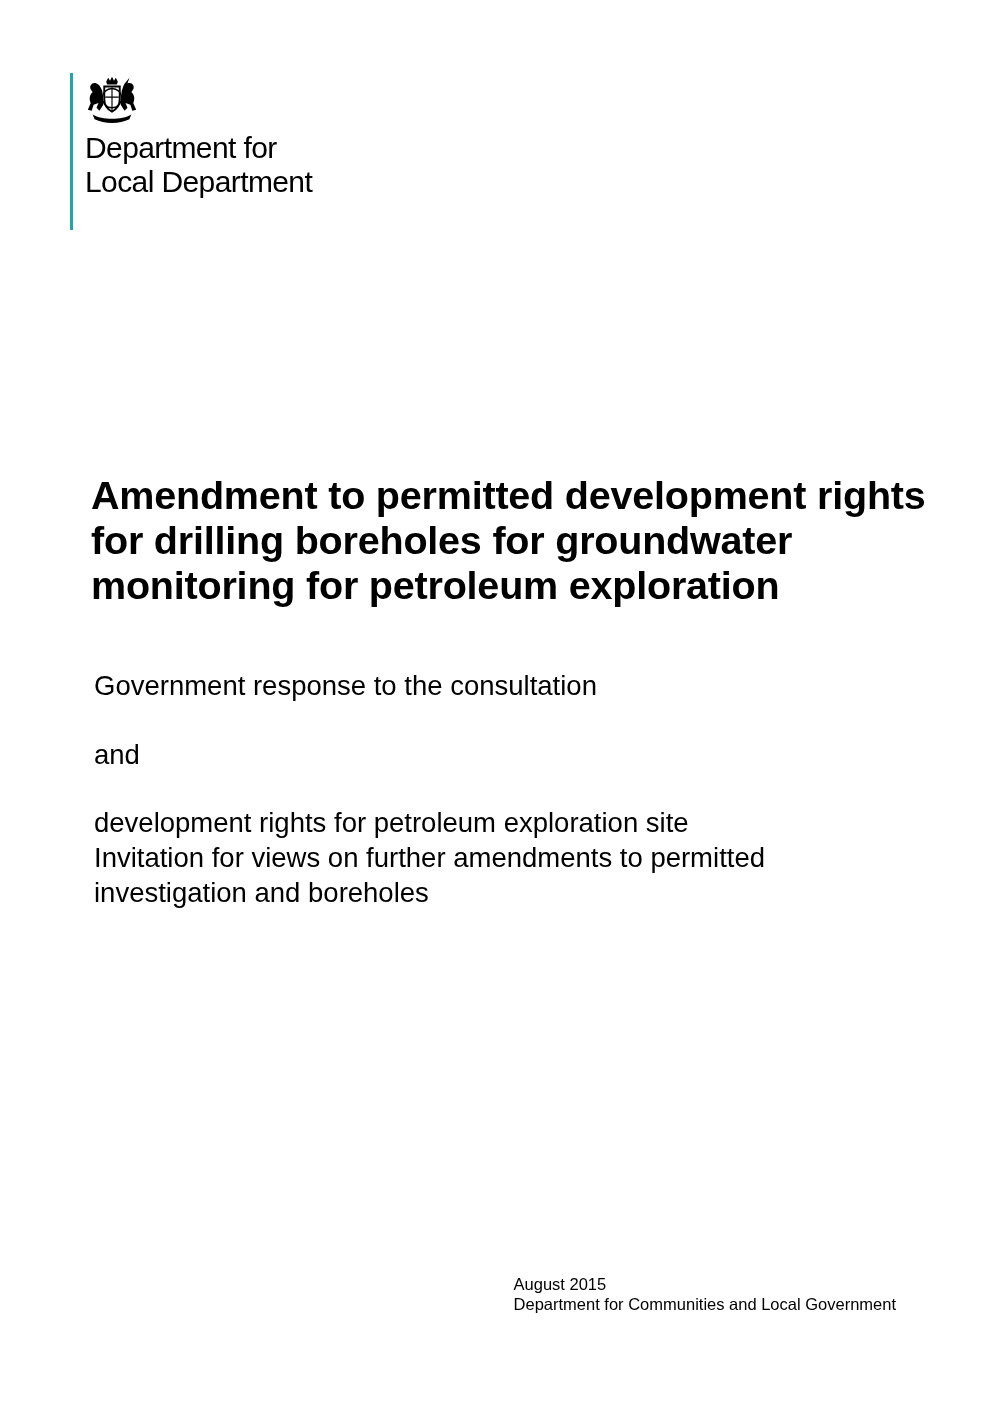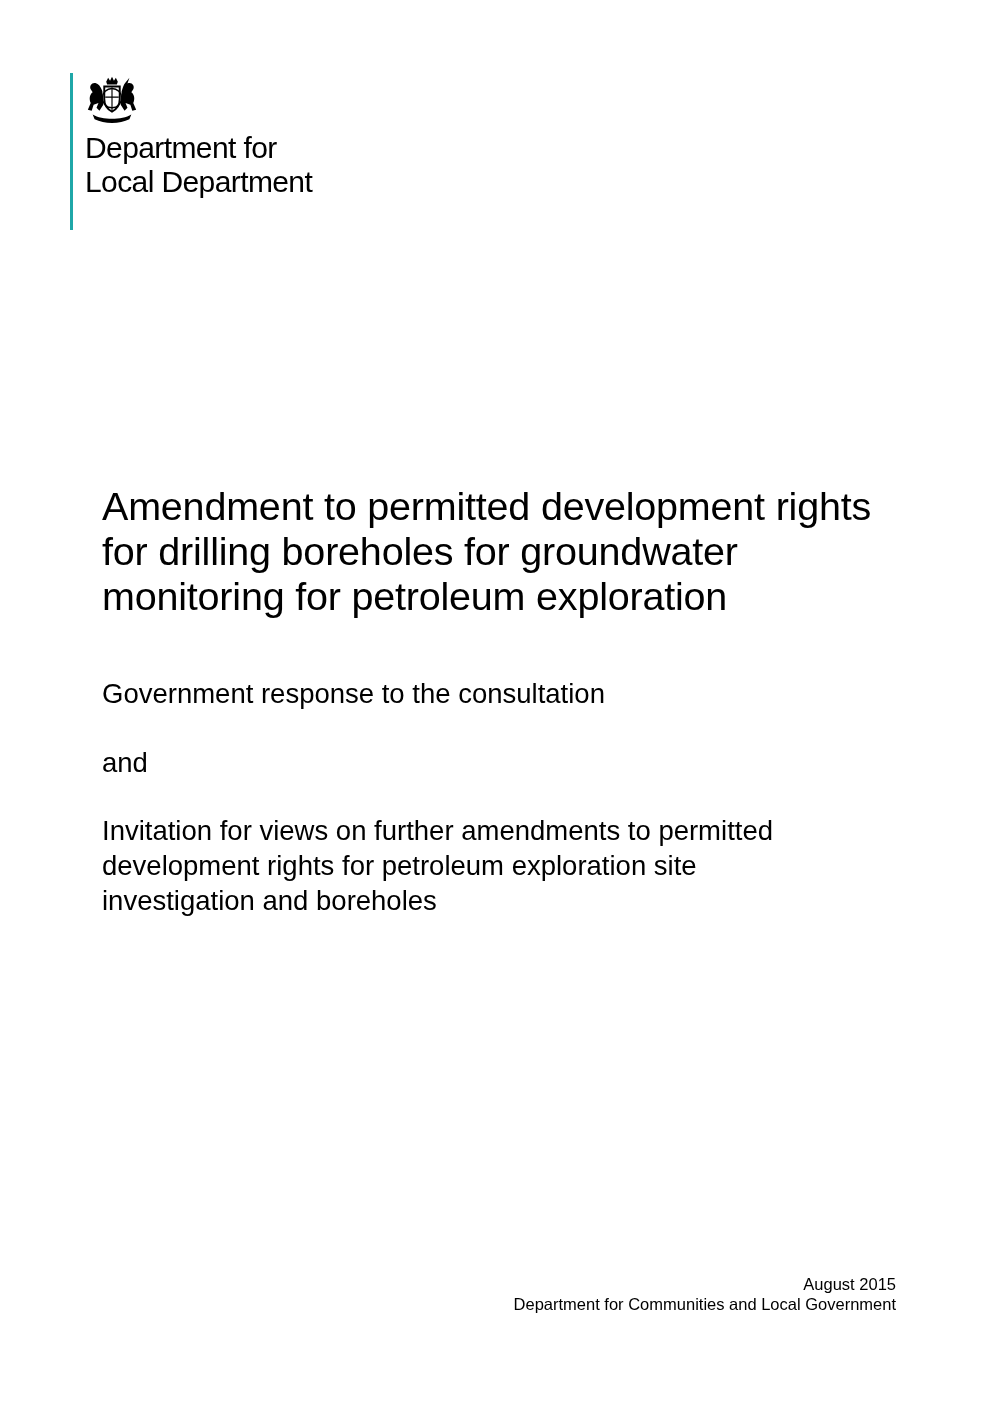--- a/index.html
+++ b/index.html
@@ -38,41 +38,40 @@
     }
     .dept-name div { display: block; }
     .title {
       position: absolute;
       left: 90px;
       top: 472px;
       width: 820px;
       font-size: 39.5px;
       line-height: 45px;
       letter-spacing: -0.2px;
-      margin: 12px;
-      font-weight: normal;
+      margin: 1px;
+      font-weight: bold;
     }
     .title span { display: block; white-space: nowrap; }
     .subtitle {
       position: absolute;
       left: 90px;
       font-size: 27.5px;
       line-height: 35px;
-      margin: 12px;
+      margin: 4px;
       white-space: nowrap;
     }
     .subtitle span { display: block; }
     .sub1 { top: 664px; }
     .sub2 { top: 733px; }
     .sub3 { top: 801px; }
     .footer {
       position: absolute;
       right: 95px;
       top: 1274px;
-      text-align: right;
       font-size: 16.5px;
       line-height: 20px;
     }
     .footer div { white-space: nowrap; }
   </style>
 </head>
 <body>
 
 <div class="logo-block">
   <svg class="crest" viewBox="0 0 60 50">
@@ -97,21 +96,21 @@
 
 <h1 class="title">
   <span>Amendment to permitted development rights</span>
   <span>for drilling boreholes for groundwater</span>
   <span>monitoring for petroleum exploration</span>
 </h1>
 
 <p class="subtitle sub1">Government response to the consultation</p>
 <p class="subtitle sub2">and</p>
 <p class="subtitle sub3">
+  <span>development rights for petroleum exploration site</span>
   <span>Invitation for views on further amendments to permitted</span>
-  <span>development rights for petroleum exploration site</span>
   <span>investigation and boreholes</span>
 </p>
 
 <div class="footer">
   <div>August 2015</div>
   <div>Department for Communities and Local Government</div>
 </div>
 
 </body></html>

